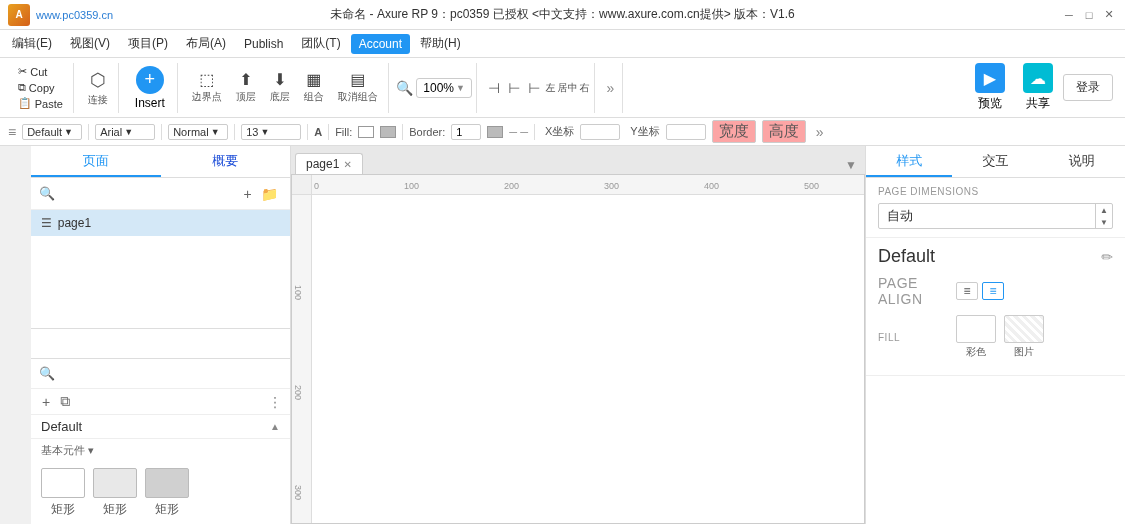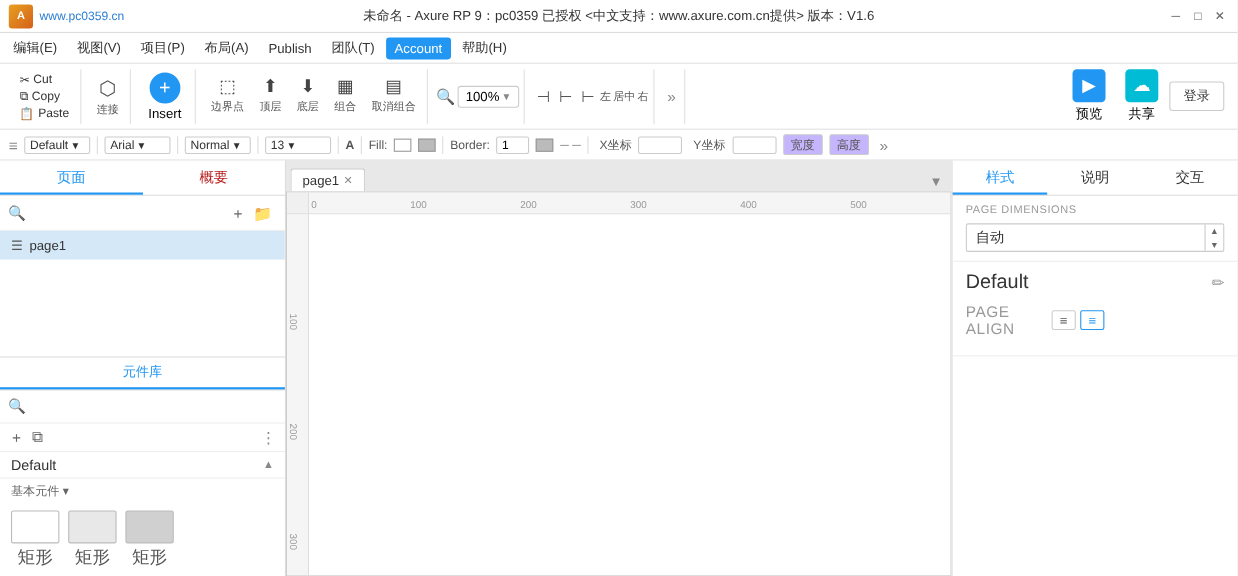--- a/index.html
+++ b/index.html
@@ -166,44 +166,45 @@
       display: flex; align-items: center; gap: 2px; cursor: pointer;
       min-width: 60px;
     }
     .fmt-divider { width: 1px; height: 16px; background: #ddd; }
     .fmt-label { font-size: 11px; color: #555; }
     .fmt-input { border: 1px solid #ccc; border-radius: 2px; padding: 1px 4px; font-size: 11px; width: 40px; }
     .fmt-color-box { width: 16px; height: 12px; background: white; border: 1px solid #999; cursor: pointer; }
     .fmt-color-box.gray { background: #bbb; }
     .coord-label { font-size: 11px; color: #555; margin-left: 4px; }
     .coord-input { border: 1px solid #ccc; border-radius: 2px; padding: 1px 4px; font-size: 11px; width: 40px; }
-    .fmt-dim-label { font-size: 11px; color: #555; background: #c4b5fd; padding: 1px 6px; border: 1px solid #ccc; border-radius: 2px; cursor: pointer; font-family: Liberation Mono, monospace; }
+    .fmt-dim-label { font-size: 15px; color: #555; background: #fca5a5; padding: 1px 6px; border: 1px solid #ccc; border-radius: 2px; cursor: pointer; font-family: Liberation Mono, monospace; }
 
     
     #main {
       display: flex;
       height: calc(524px - 30px - 28px - 60px - 28px);
+      margin-left: 31px;
     }
 
     
     #left-panel {
       width: 260px;
       background: #fff;
       border-right: 1px solid #ddd;
       display: flex;
       flex-direction: column;
     }
     #left-tabs {
       display: flex;
       border-bottom: 1px solid #ddd;
       height: 32px;
     }
     .left-tab {
       flex: 1; display: flex; align-items: center; justify-content: center;
-      cursor: pointer; font-size: 13px; color: #b91c1c;
+      cursor: pointer; font-size: 13px; color: #1d4ed8;
       border-bottom: 2px solid transparent;
     }
     .left-tab.active { color: #2196f3; border-bottom: 2px solid #2196f3; }
     #pages-search {
       height: 32px; display: flex; align-items: center;
       padding: 0 8px; gap: 6px; border-bottom: 1px solid #eee;
     }
     .search-icon-sm { font-size: 13px; color: #888; }
     .pages-actions { display: flex; gap: 4px; margin-left: auto; }
     .pages-action-btn { font-size: 14px; color: #666; cursor: pointer; padding: 1px 3px; border-radius: 2px; }
@@ -254,21 +255,21 @@
       display: flex; flex-direction: column; align-items: center; gap: 3px;
       cursor: pointer;
     }
     .widget-box {
       width: 44px; height: 30px;
       border: 1px solid #bbb; background: white;
       border-radius: 2px;
     }
     .widget-box.gray1 { background: #e8e8e8; }
     .widget-box.gray2 { background: #d0d0d0; }
-    .widget-label { font-size: 16px; color: #555; }
+    .widget-label { font-size: 12px; color: #555; }
 
     
     #canvas-area {
       flex: 1;
       background: #e8e8e8;
       display: flex;
       flex-direction: column;
       overflow: hidden;
     }
     #canvas-tabs {
@@ -591,21 +592,20 @@
     </div>
     <div id="pages-list">
       <div class="page-item">
         <span class="page-icon">☰</span>
         <span>page1</span>
       </div>
     </div>
 
     <div id="left-bottom">
       <div id="bottom-tabs">
-        <div class="bottom-tab active">元件库</div>
       </div>
       <div id="widget-search">
         <span class="search-icon-sm">🔍</span>
       </div>
       <div id="widget-toolbar">
         <span class="widget-tb-btn">+</span>
         <span class="widget-tb-btn">⧉</span>
         <span class="widget-tb-more">⋮</span>
       </div>
       <div id="widget-library-header">
@@ -655,22 +655,22 @@
         <span class="ruler-mark" style="top:190px; left:1px; writing-mode:vertical-rl; font-size:9px;">200</span>
         <span class="ruler-mark" style="top:290px; left:1px; writing-mode:vertical-rl; font-size:9px;">300</span>
       </div>
       <div id="canvas-content"></div>
     </div>
   </div>
 
   <div id="right-panel">
     <div id="right-tabs">
       <div class="right-tab active">样式</div>
+      <div class="right-tab">交互</div>
       <div class="right-tab">说明</div>
-      <div class="right-tab">交互</div>
     </div>
     <div id="right-content">
 
       <div class="right-section">
         <div class="right-section-title">PAGE DIMENSIONS</div>
         <div class="dim-control">
           <span class="dim-value">自动</span>
           <div class="dim-arrows">
             <div class="dim-arrow">▲</div>
             <div class="dim-arrow">▼</div>
@@ -689,17 +689,30 @@
           <div class="align-icons">
             <div class="align-icon-btn">
               <span>≡</span>
             </div>
             <div class="align-icon-btn active">
               <span>≡</span>
             </div>
           </div>
         </div>
 
+        <div class="fill-row">
+          <span class="fill-label">FILL</span>
+          <div class="fill-options">
+            <div class="fill-option">
+              <div class="fill-color-box"></div>
+              <span class="fill-option-label">彩色</span>
+            </div>
+            <div class="fill-option">
+              <div class="fill-image-box"></div>
+              <span class="fill-option-label">图片</span>
+            </div>
+          </div>
+        </div>
       </div>
     </div>
   </div>
 
 </div>
 
 </body></html>

